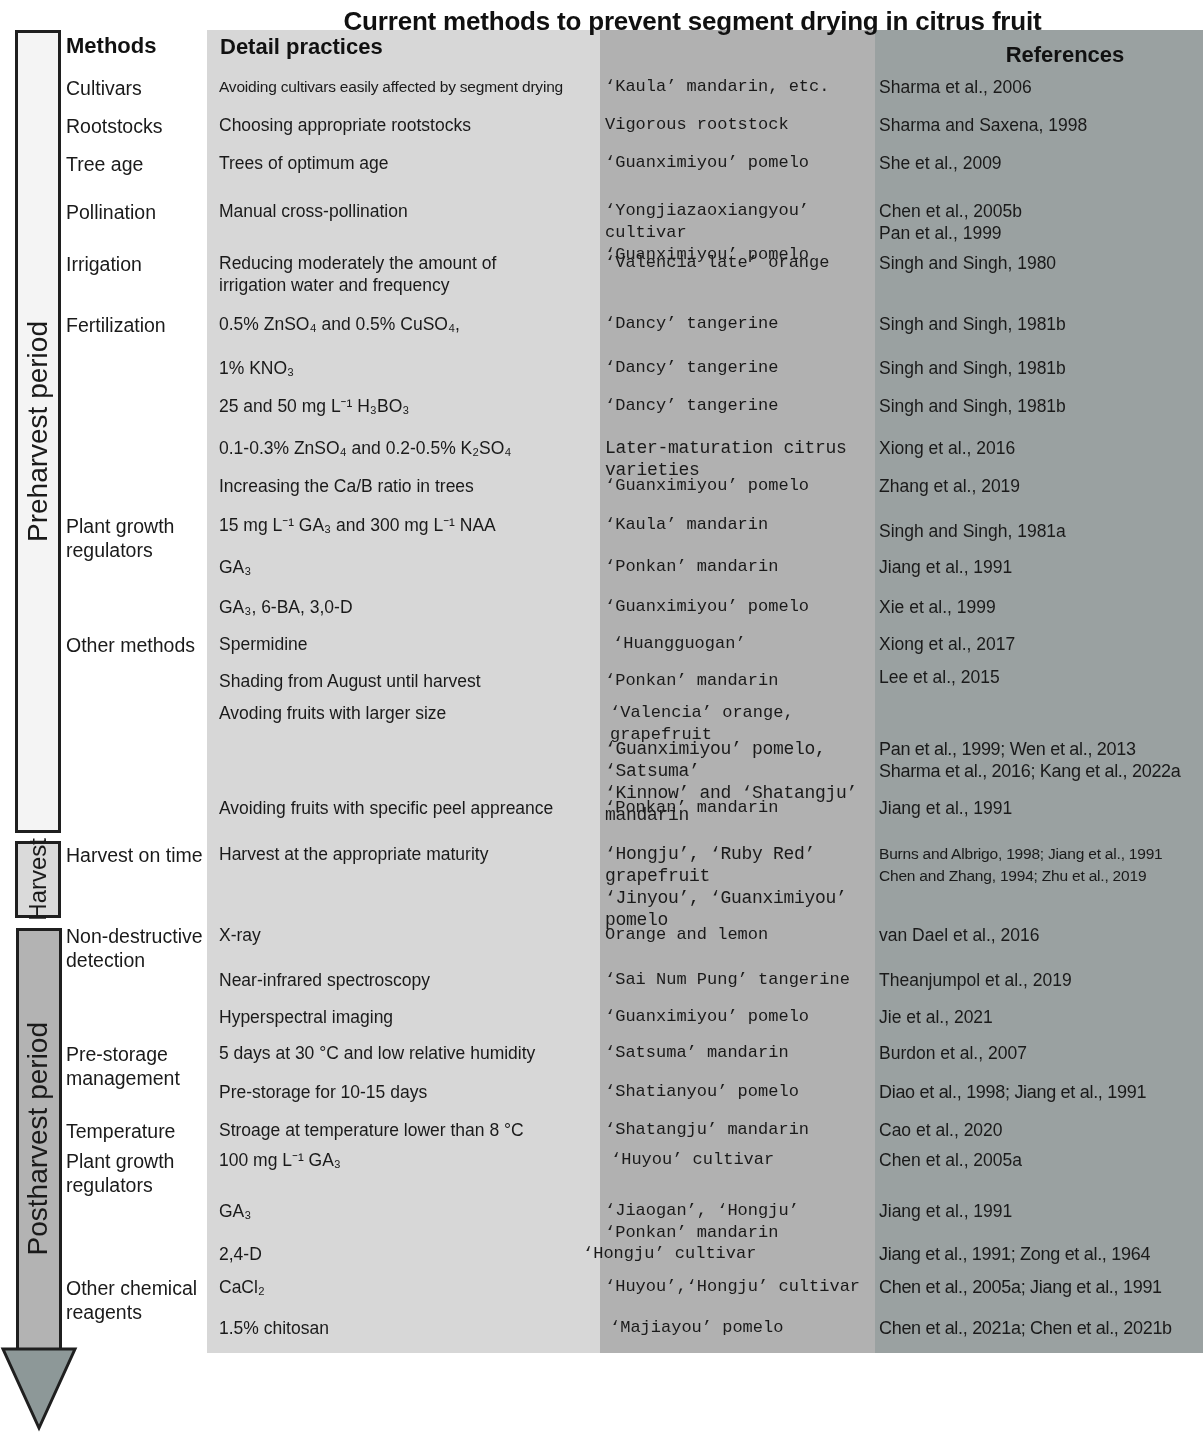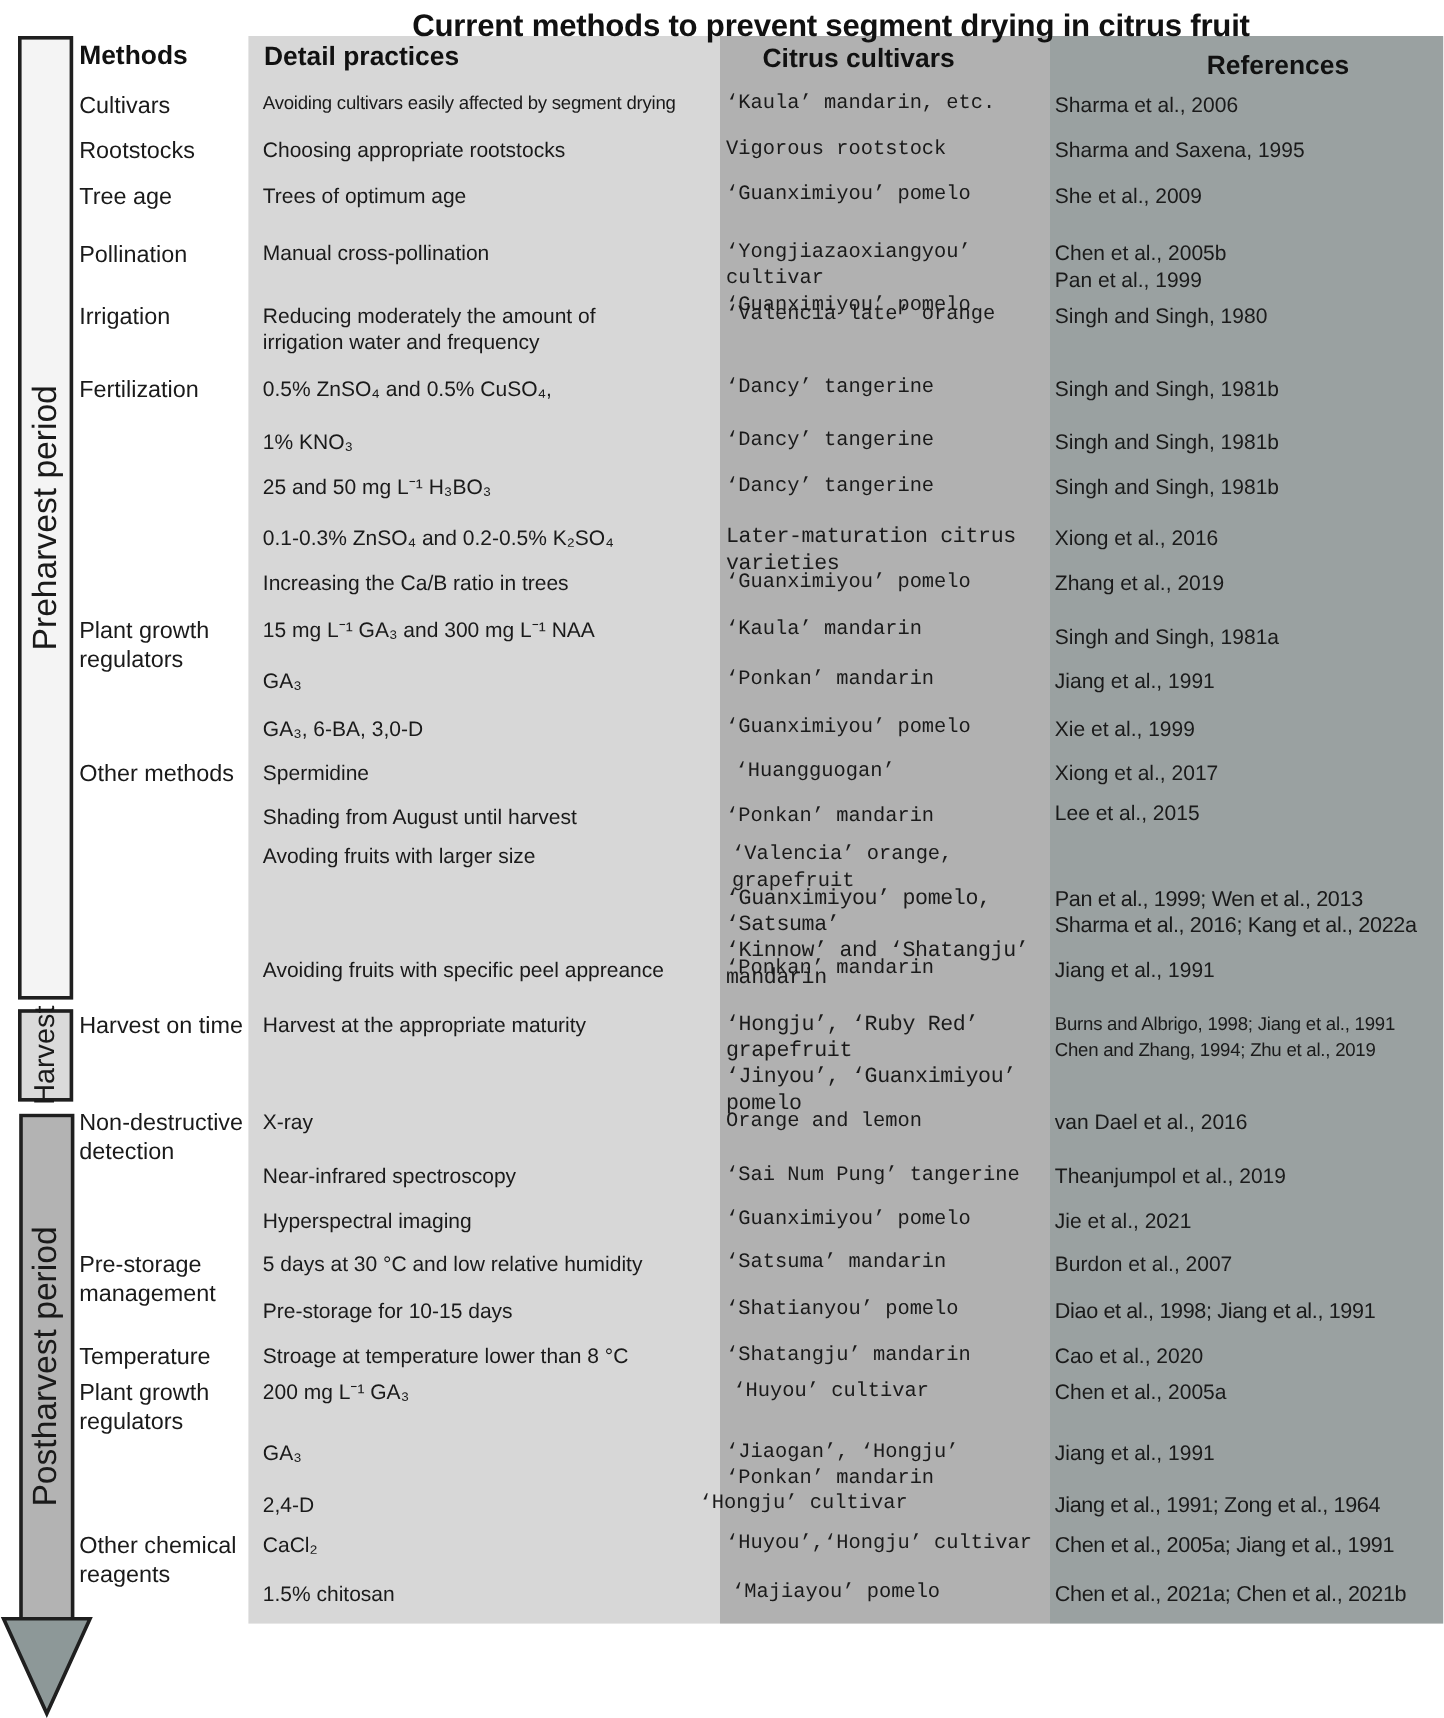--- a/index.html
+++ b/index.html
@@ -60,21 +60,20 @@
 <div class="canvas">
 
   <div class="col col-detail"></div>
   <div class="col col-cultivar"></div>
   <div class="col col-ref"></div>
 
   <div class="title">Current methods to prevent segment drying in citrus fruit</div>
 
   <div class="hdr hdr-methods">Methods</div>
   <div class="hdr hdr-detail">Detail practices</div>
-  <div class="hdr hdr-cultivar">Citrus cultivars</div>
   <div class="hdr hdr-ref">References</div>
 
   <div class="rail rail-pre">
     <span>Preharvest period</span>
   </div>
   <div class="rail rail-harvest">
     <span>Harvest</span>
   </div>
   <svg class="post-arrow" viewBox="0 0 92 504" aria-hidden="true">
     <rect x="17.5" y="1.5" width="43" height="420"></rect>
@@ -90,21 +89,21 @@
       <div class="cell method">Cultivars</div>
       <div class="cell detail xs">Avoiding cultivars easily affected by segment drying</div>
       <div class="cell cultivar">‘Kaula’ mandarin, etc.</div>
       <div class="cell ref">Sharma et al., 2006</div>
     </div>
 
     <div class="row" style="top:114px">
       <div class="cell method">Rootstocks</div>
       <div class="cell detail">Choosing appropriate rootstocks</div>
       <div class="cell cultivar">Vigorous rootstock</div>
-      <div class="cell ref">Sharma and Saxena, 1995</div>
+      <div class="cell ref">Sharma and Saxena, 1998</div>
     </div>
 
     <div class="row" style="top:152px">
       <div class="cell method">Tree age</div>
       <div class="cell detail">Trees of optimum age</div>
       <div class="cell cultivar">‘Guanximiyou’ pomelo</div>
       <div class="cell ref">She et al., 2009</div>
     </div>
 
     <div class="row" style="top:200px">
@@ -252,21 +251,21 @@
     <div class="row" style="top:1119px">
       <div class="cell method">Temperature</div>
       <div class="cell detail">Stroage at temperature lower than 8 °C</div>
       <div class="cell cultivar">‘Shatangju’ mandarin</div>
       <div class="cell ref">Cao et al., 2020</div>
     </div>
 
     <div class="row" style="top:1149px">
       <div class="cell method">Plant growth
 regulators</div>
-      <div class="cell detail">200 mg L⁻¹ GA₃</div>
+      <div class="cell detail">100 mg L⁻¹ GA₃</div>
       <div class="cell cultivar" style="left:611px">‘Huyou’ cultivar</div>
       <div class="cell ref">Chen et al., 2005a</div>
     </div>
 
     <div class="row" style="top:1200px">
       <div class="cell detail">GA₃</div>
       <div class="cell cultivar">‘Jiaogan’, ‘Hongju’
 ‘Ponkan’ mandarin</div>
       <div class="cell ref">Jiang et al., 1991</div>
     </div>

